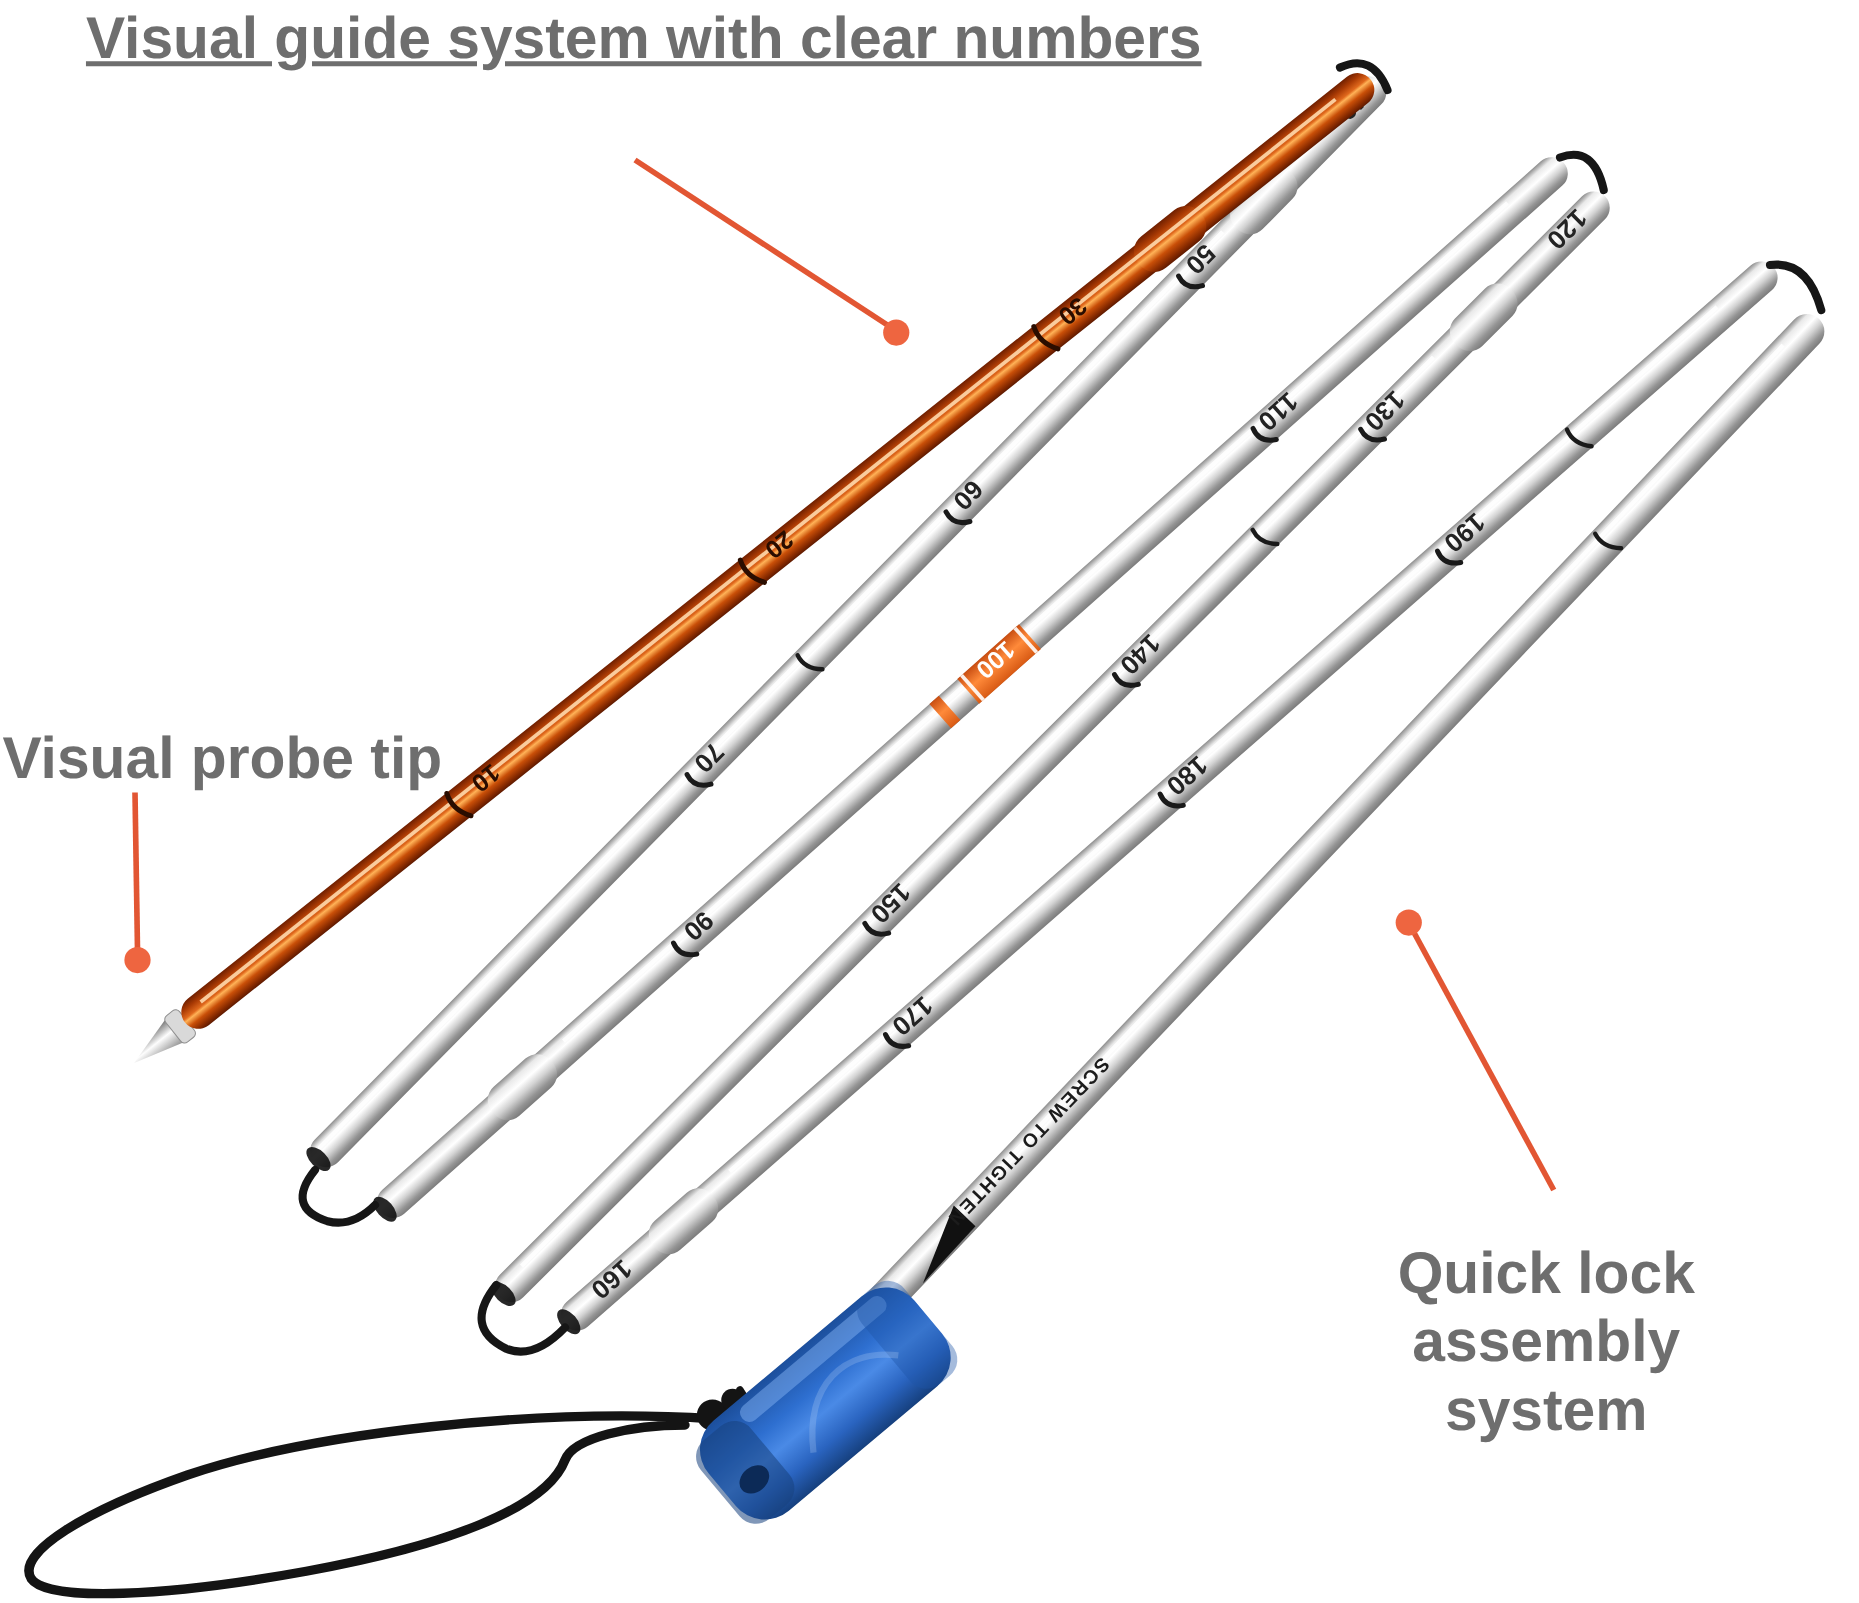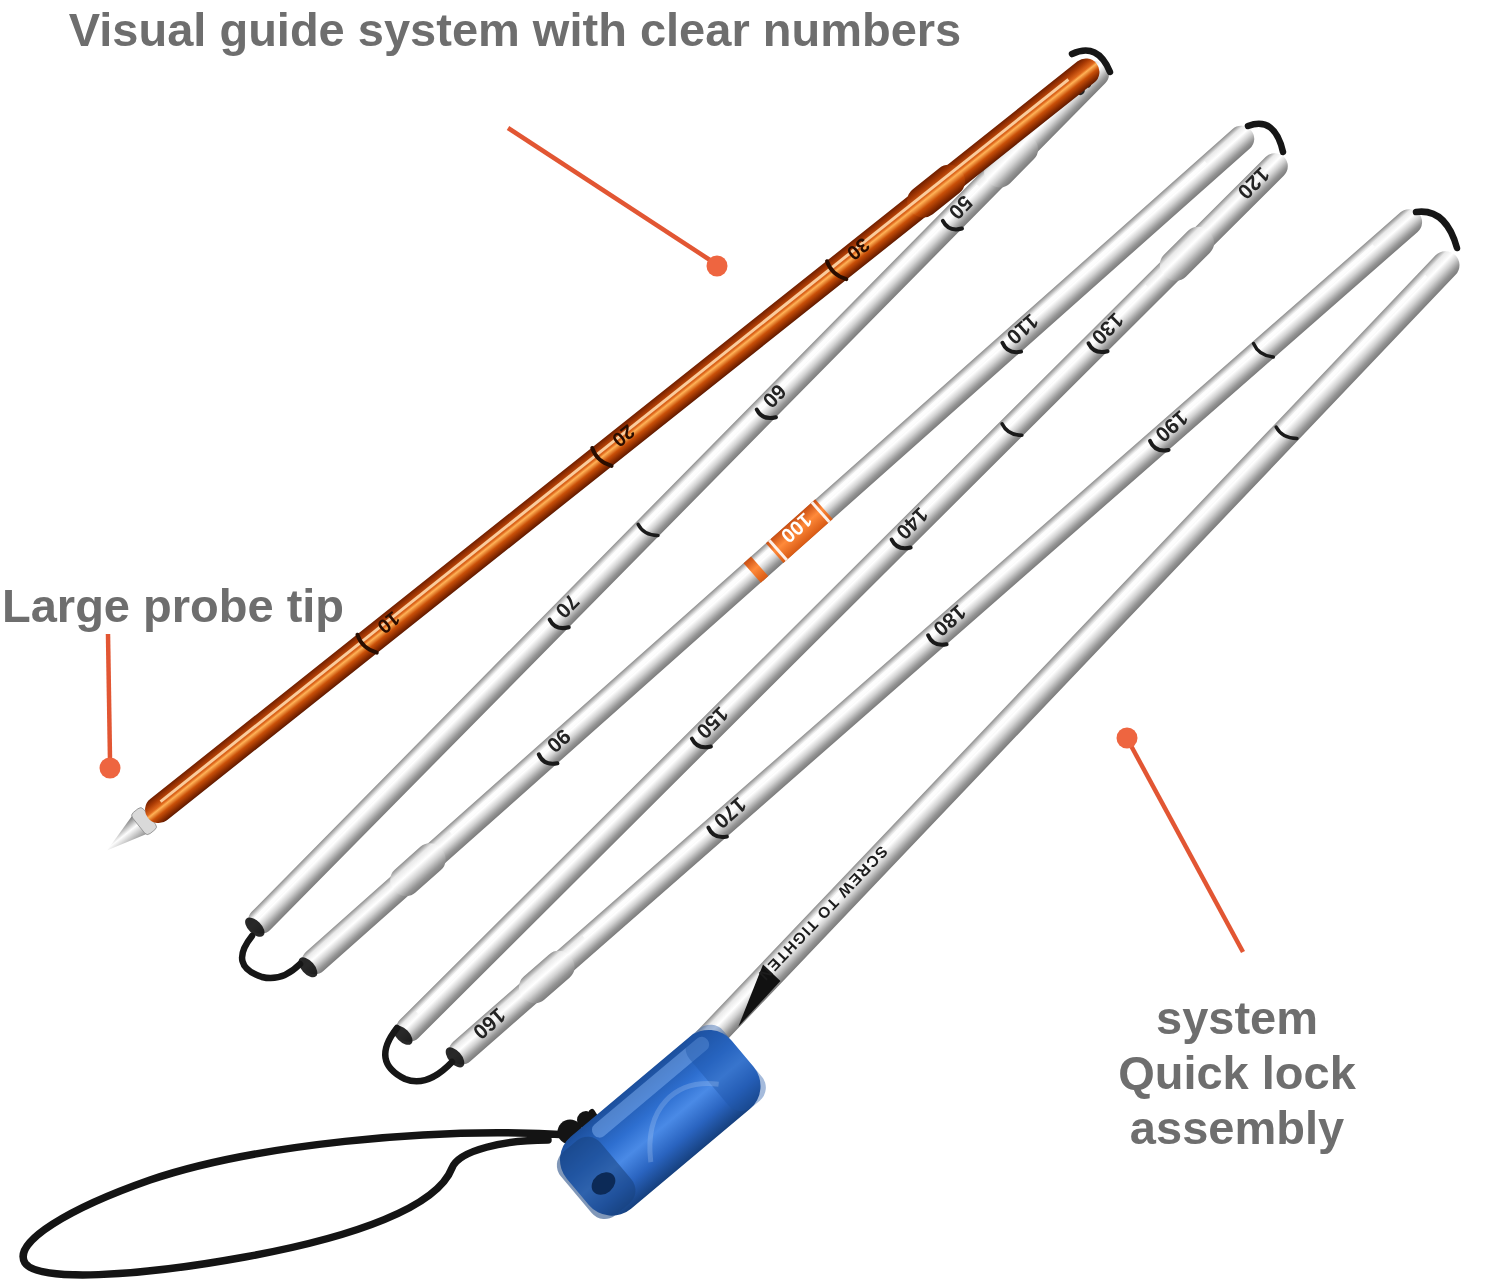--- a/index.html
+++ b/index.html
@@ -166,25 +166,25 @@
   <g transform="translate(666 1118) rotate(-40)">
     <rect x="-115" y="-47" width="215" height="94" rx="30" fill="url(#blueG)"></rect>
     <rect x="-118" y="-40" width="52" height="82" rx="17" fill="#17417e" opacity="0.55"></rect>
     <ellipse cx="-90" cy="10" rx="13" ry="10" fill="#0c2a57"></ellipse>
     <rect x="-66" y="-41" width="148" height="15" rx="7" fill="#7fb0f2" opacity="0.5"></rect>
     <rect x="56" y="-47" width="44" height="94" rx="17" fill="#1d54a8" opacity="0.4"></rect>
     <path d="M -40,24 C -10,-22 32,-24 62,8" stroke="#bcd4f5" stroke-width="5" fill="none" opacity="0.25"></path>
   </g>
 </svg>
 
-<div class="callout center" style="left:40px;top:2px;width:950px;">
+<div class="callout center" style="left:40px;top:2px;width:950px;text-decoration:underline;">
   <div>Visual guide system with clear numbers</div>
 </div>
 
 <div class="callout" style="left:2px;top:578px;">
-  <span>Large probe tip</span>
+  <span>Visual probe tip</span>
 </div>
 
 <div class="callout center" style="left:1012px;top:990px;width:450px;">
+  <div>Quick lock assembly</div>
   <div>system</div>
-  <div>Quick lock assembly</div>
 </div>
 </div>
 
 </body></html>

